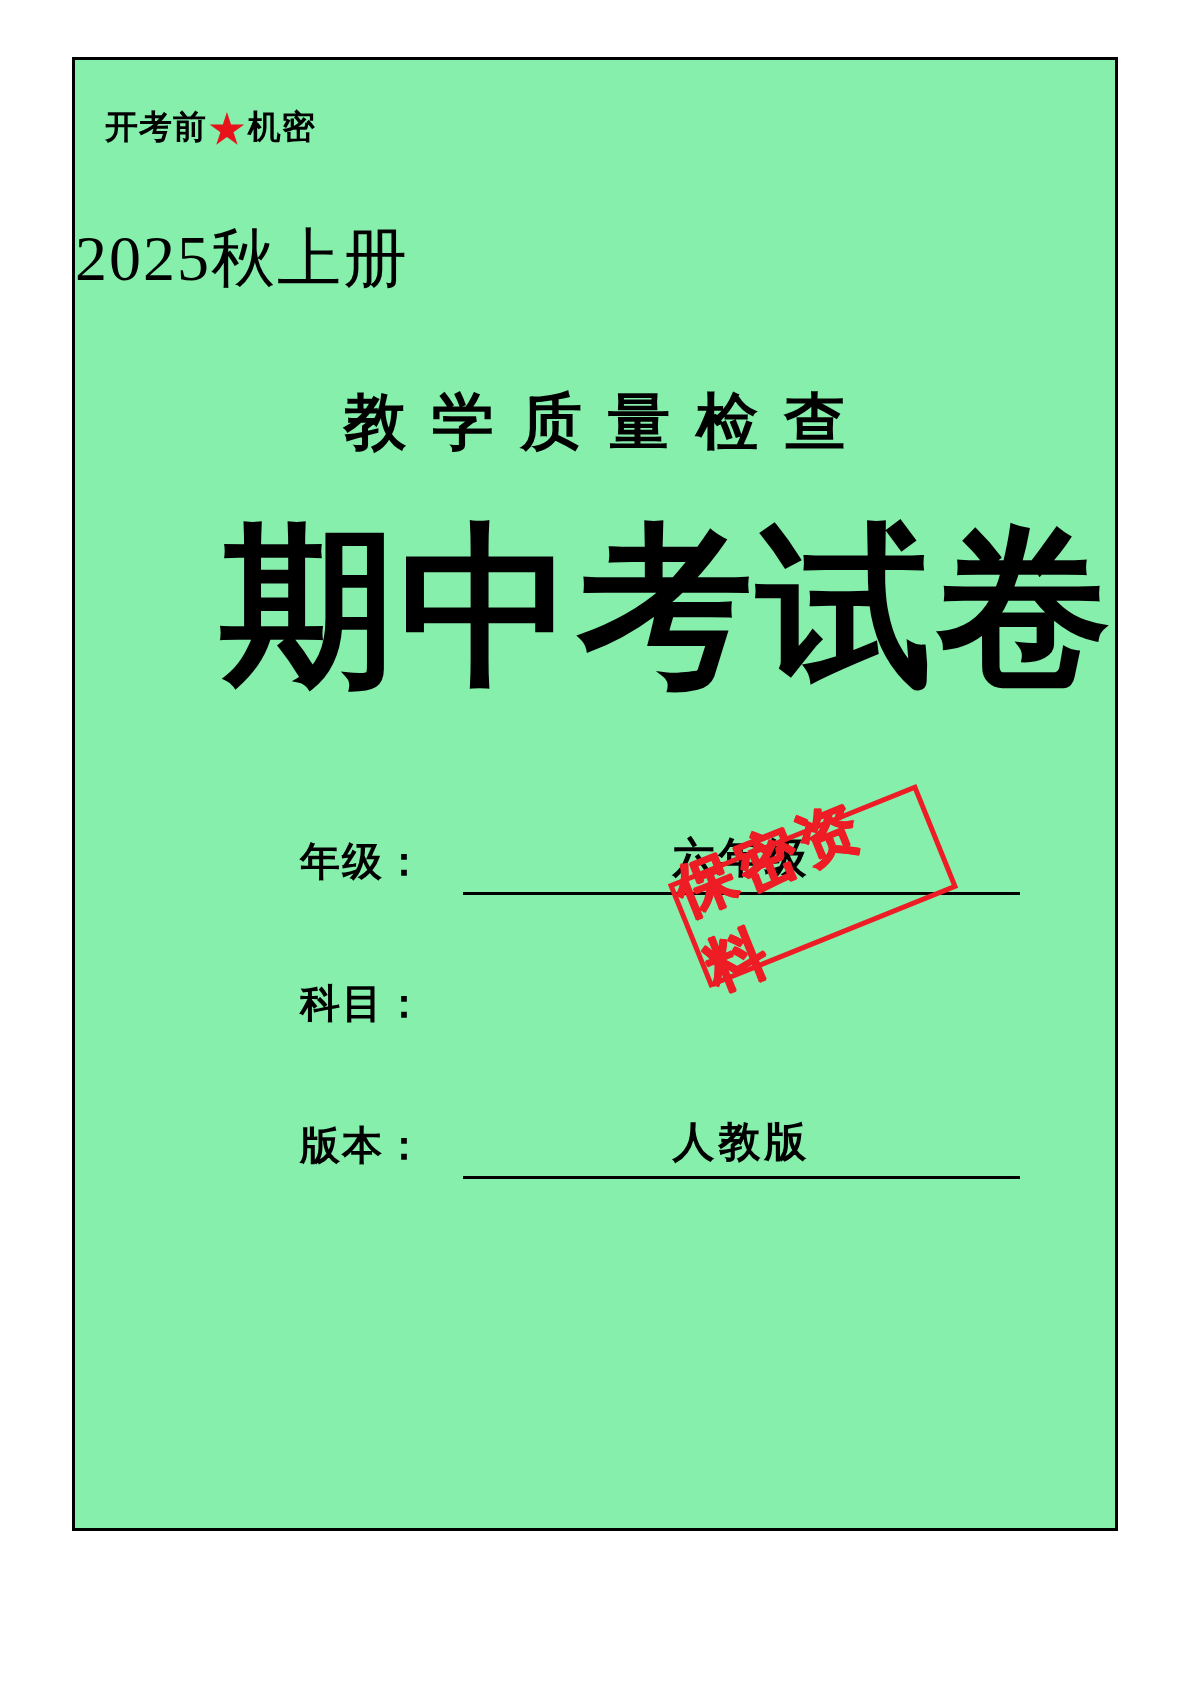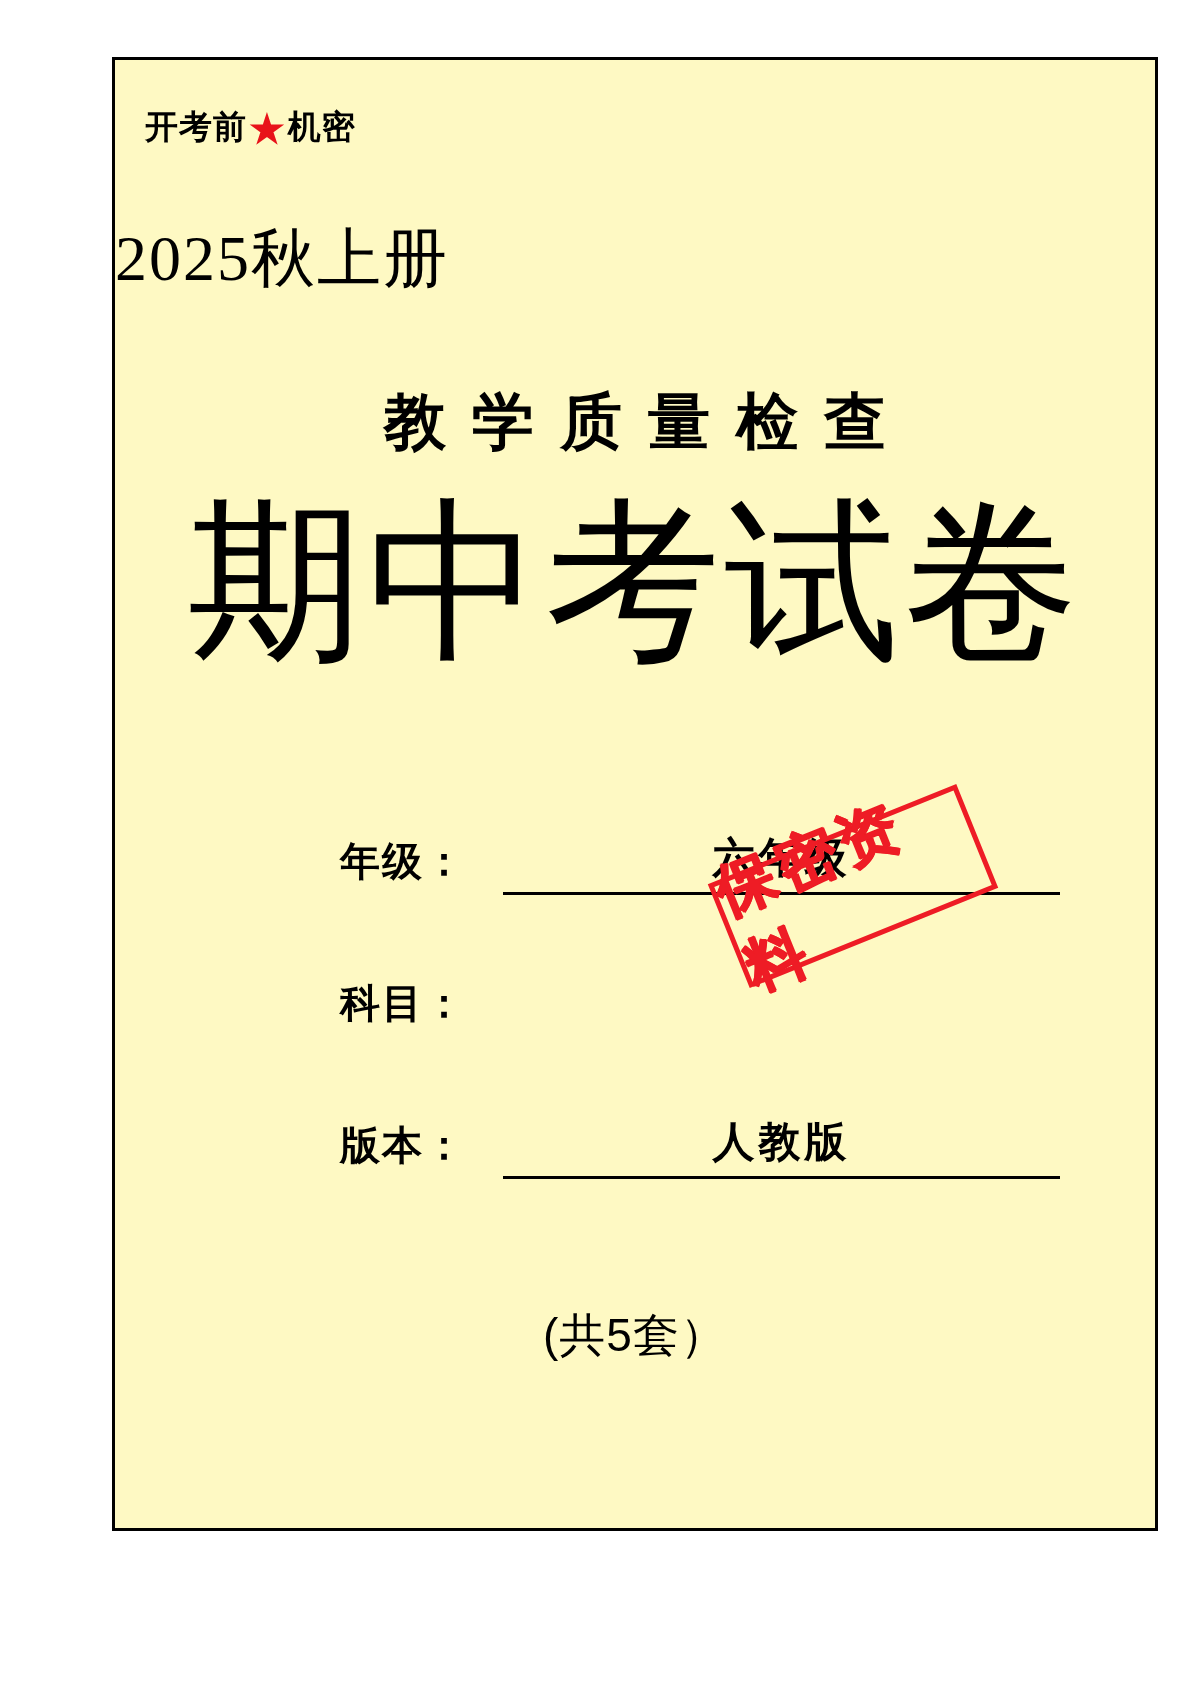--- a/index.html
+++ b/index.html
@@ -25,22 +25,21 @@
 
   
   .frame {
     position: absolute;
     left: 72px;
     top: 57px;
     width: 1046px;
     height: 1474px;
     border: 3px solid #000000;
     box-sizing: border-box;
-    background: #fef9c3;
-    margin-left: 40px;
+    background: #86efac;
   }
 
   
   .confidential {
     position: absolute;
     left: 30px;
     top: 45px;
     display: flex;
     align-items: center;
     font-family: "Liberation Serif", serif;
@@ -85,25 +84,25 @@
     font-weight: bold;
     letter-spacing: 26px;
     text-indent: 26px;
     color: #000;
   }
 
   .title-big {
     position: absolute;
     left: 0;
     right: 0;
-    top: 430px;
-    text-align: center;
+    top: 455px;
+    text-align: right;
     font-family: "Liberation Sans", sans-serif;
     font-size: 175px;
-    font-weight: normal;
+    font-weight: bold;
     letter-spacing: 4px;
     color: #000;
     line-height: 1.05;
   }
 
   
   .fields {
     position: absolute;
     left: 225px;
     top: 735px;
@@ -217,16 +216,15 @@
           <span class="field-value">人教版</span>
         </span>
       </div>
 
     </div>
 
     <div class="stamp">
       <span class="stamp-inner">保密资料</span>
     </div>
 
-    <div class="count">(共5套）</div>
 
   </div>
 </div>
 
 </body></html>

